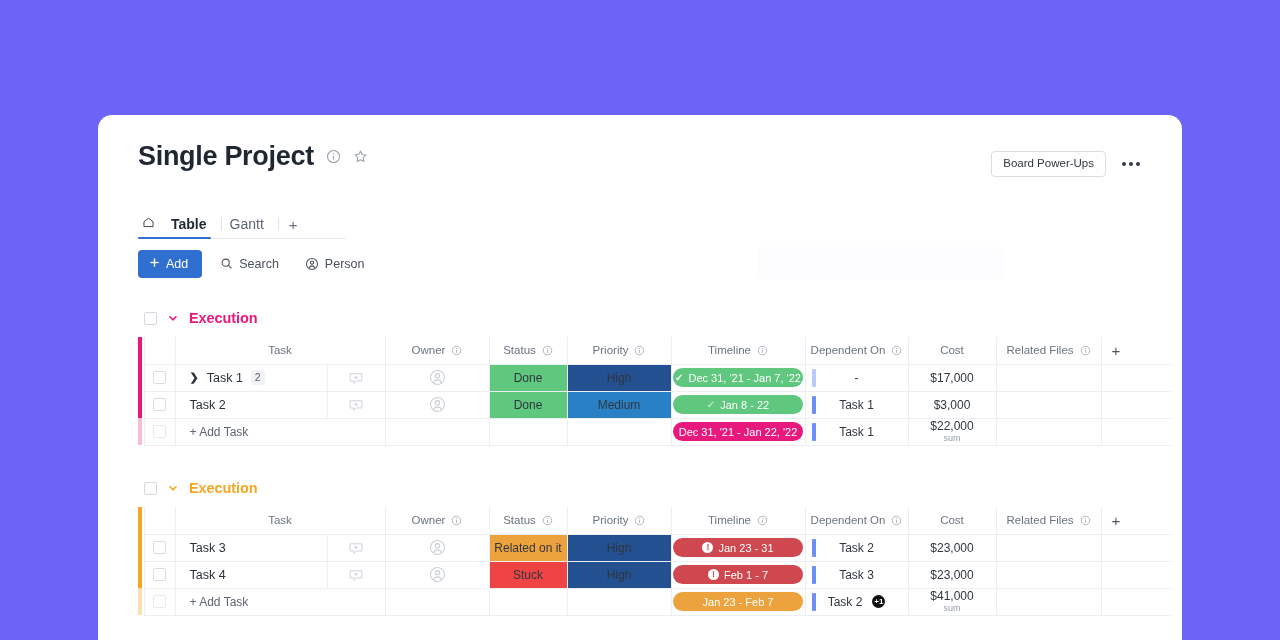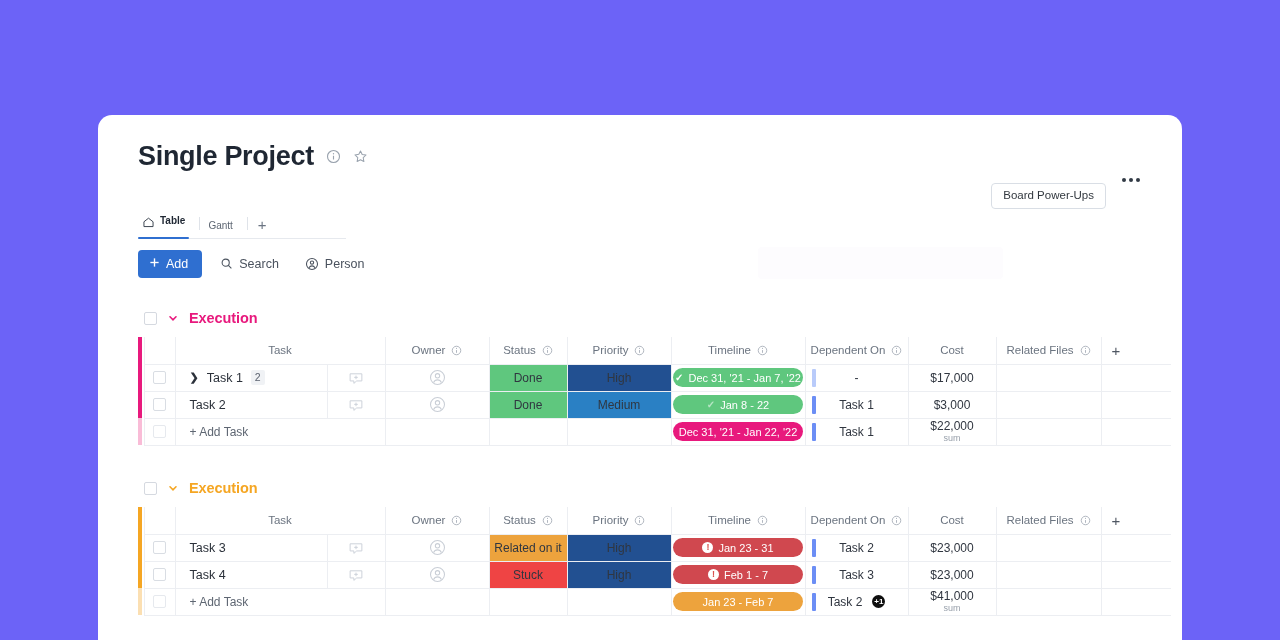--- a/index.html
+++ b/index.html
@@ -38,34 +38,34 @@
 
   .ghost-panel {
     position: absolute; left: 660px; top: 132px;
     width: 245px; height: 32px; background: #fdfcfe; border-radius: 4px;
   }
 
   .hdr-right { position: absolute; right: 40px; top: 36px; display:flex; align-items:center; gap: 14px; }
   .powerups-btn {
     border: 1px solid #d9dee5; border-radius: 4px; background: #fff;
     font-size: 11.5px; color: #32383f; padding: 6px 11px; cursor: pointer;
-    font-family: "Liberation Sans", sans-serif; line-height: 1; margin-top: 32px;
+    font-family: "Liberation Sans", sans-serif; line-height: 1;
   }
   .kebab { display:flex; gap:3px; align-items:center; cursor:pointer; padding: 4px 2px; }
   .kebab i { width: 4px; height: 4px; border-radius: 50%; background: #323a45; display:block; }
 
   
   .tabs {
     position: absolute; left: 40px; top: 96px;
     display: flex; align-items: flex-end; gap: 0;
     border-bottom: 1px solid #e6e9ee; width: 208px; height: 28px;
   }
   .tab {
-    display: flex; gap: 5px;
-    font-size: 10px; color: #5d6672; padding: 0 14px 7px 4px;
+    display: flex; align-items: center; gap: 16px;
+    font-size: 14px; color: #5d6672; padding: 0 14px 7px 4px;
     cursor: pointer; position: relative; line-height: 1;
   }
   .tab.active { color: #1f2733; font-weight: 600; }
   .tab.active::after {
     content:""; position: absolute; left: 0; right: 10px; bottom: -1px;
     height: 2.5px; background: #2f6fd0; border-radius: 2px;
   }
   .tab-sep { width: 1px; height: 13px; background: #dfe3e9; margin: 0 4px 8px 0; }
   .tab-add { font-size: 15px; color: #6b7482; padding: 0 6px 6px 6px; cursor: pointer; line-height:1; }
 

